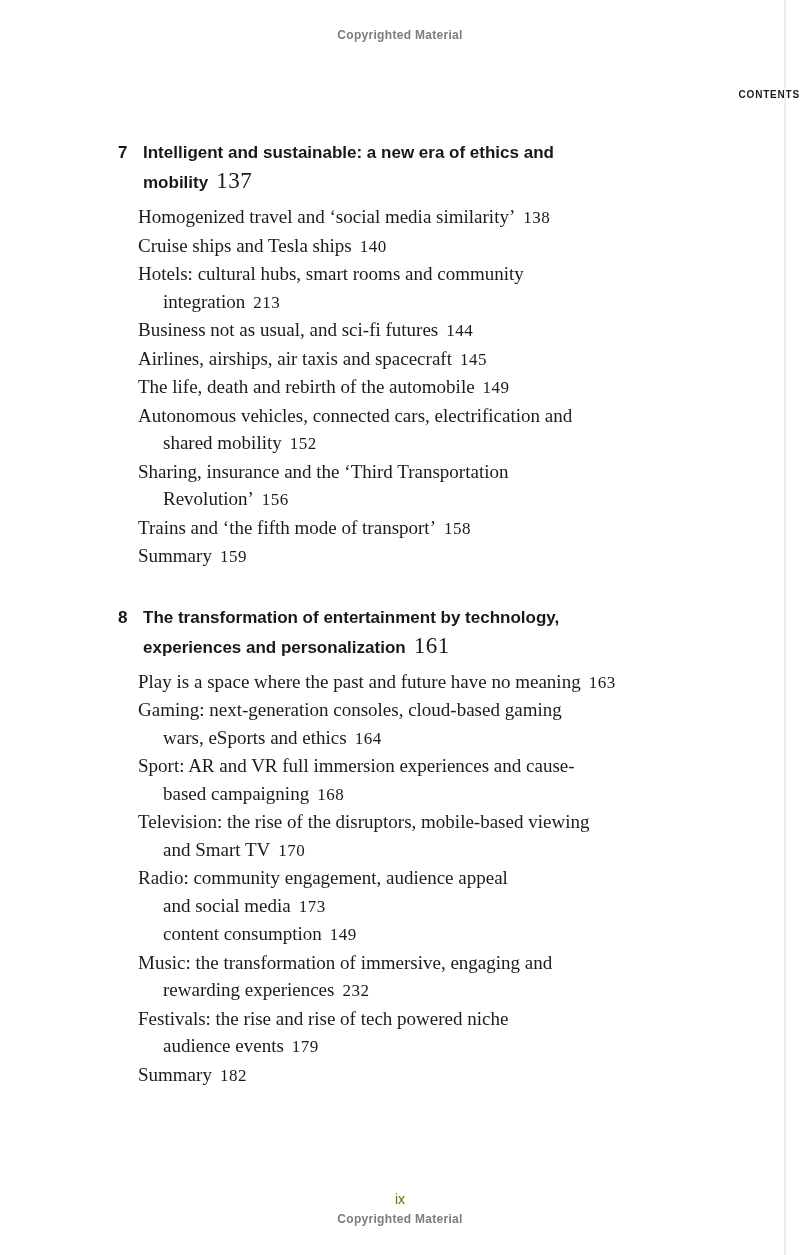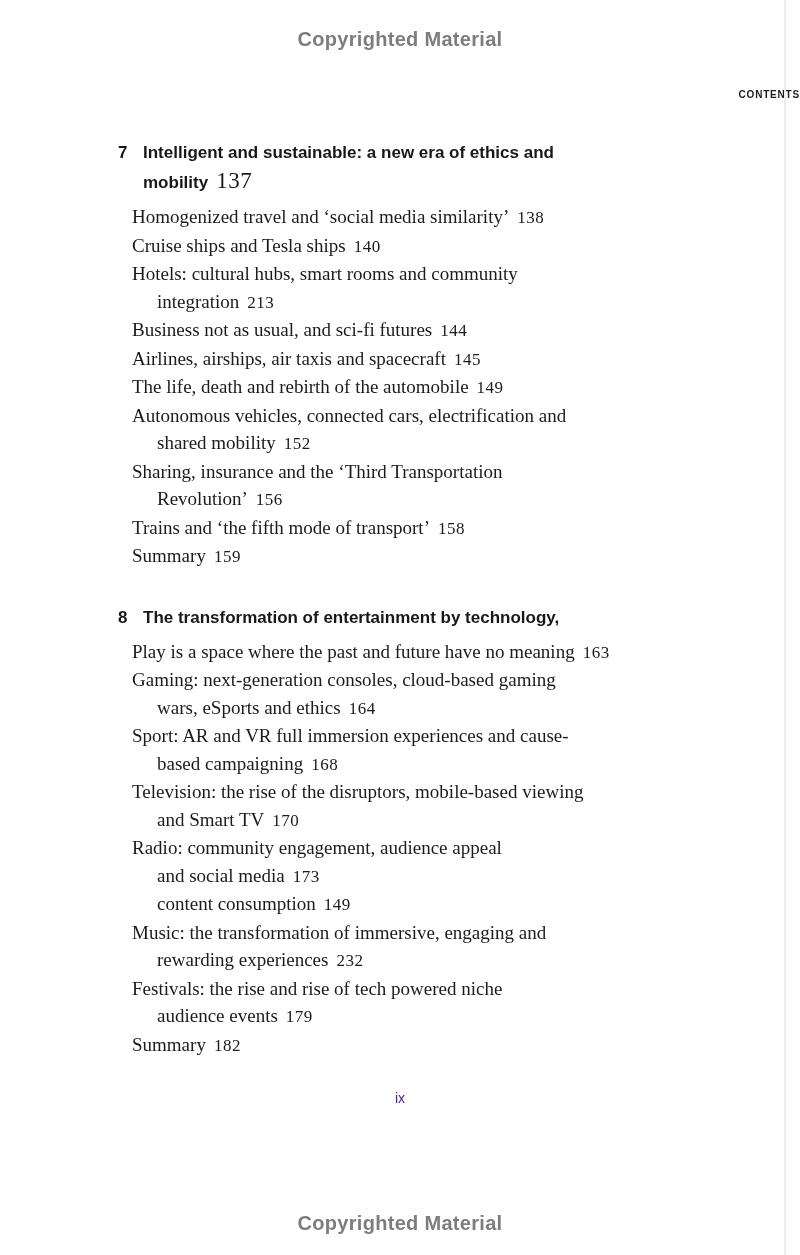--- a/index.html
+++ b/index.html
@@ -16,21 +16,21 @@
     overflow:hidden;
     font-family:"Liberation Sans",sans-serif;
     -webkit-font-smoothing:antialiased;
   }
   .copyright{
     position:absolute;left:0;width:100%;
     text-align:center;
     color:var(--muted);
     font-family:"Liberation Sans",sans-serif;
     font-weight:bold;
-    font-size:20px;
+    font-size:12px;
     letter-spacing:0.3px;
   }
   .copyright.top{top:28px;}
   .copyright.bottom{top:1212px;}
   .contents-header{
     position:absolute;left:0;width:100%;top:89px;
     text-align:right;
     color:#1c1c1c;
     font-family:"Liberation Sans",sans-serif;
     font-weight:600;
@@ -46,42 +46,42 @@
     display:flex;
     font-family:"Liberation Sans",sans-serif;
     font-weight:600;
     font-size:17px;
     line-height:28px;
     color:#181818;
   }
   .ch-num{width:25px;flex:none;}
   .ch-title{flex:1;}
   .entries{
-    margin-left:14px;
+    margin-left:20px;
     margin-top:6px;
     font-family:"Liberation Serif","DejaVu Serif",serif;
     font-size:19px;
     line-height:27.5px;
     color:var(--ink);
   }
   .entry-line.cont{padding-left:25px;}
   .pg{
     font-family:"Liberation Serif","DejaVu Serif",serif;
     font-weight:400;
     font-size:17px;
     margin-left:8px;
     letter-spacing:0.5px;
   }
   .chapter-heading .pg{font-size:23px;color:#1b1b1b;}
   .folio{
-    position:absolute;left:0;width:100%;top:1090px;
+    position:absolute;left:0;width:100%;top:1191px;
     text-align:center;
     font-family:"Liberation Sans",sans-serif;
     font-size:14px;
-    color:#4c1d95;
+    color:#4d7c0f;
   }
   .edge-line{
     position:absolute;top:0;bottom:0;left:784px;width:2px;
     background:var(--edge);
   }
 </style>
 </head>
 <body>
 
 <div class="page-root">
@@ -130,20 +130,21 @@
           <div class="entry">
             <div class="entry-line">Summary<span class="pg">159</span></div>
           </div>
         </div>
       </div>
       <div class="chapter">
         <div class="chapter-heading">
           <span class="ch-num">8</span>
           <span class="ch-title">
             <div class="heading-line">The transformation of entertainment by technology,</div>
+            <div class="heading-line">experiences and personalization<span class="pg">161</span></div>
           </span>
         </div>
         <div class="entries">
           <div class="entry">
             <div class="entry-line">Play is a space where the past and future have no meaning<span class="pg">163</span></div>
           </div>
           <div class="entry">
             <div class="entry-line">Gaming: next-generation consoles, cloud-based gaming</div>
             <div class="entry-line cont">wars, eSports and ethics<span class="pg">164</span></div>
           </div>

